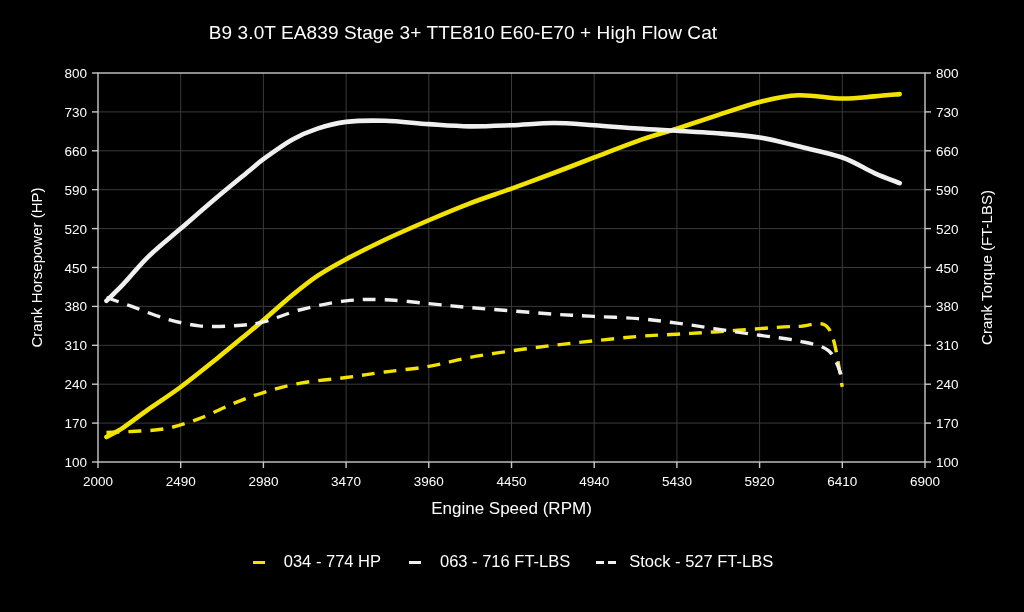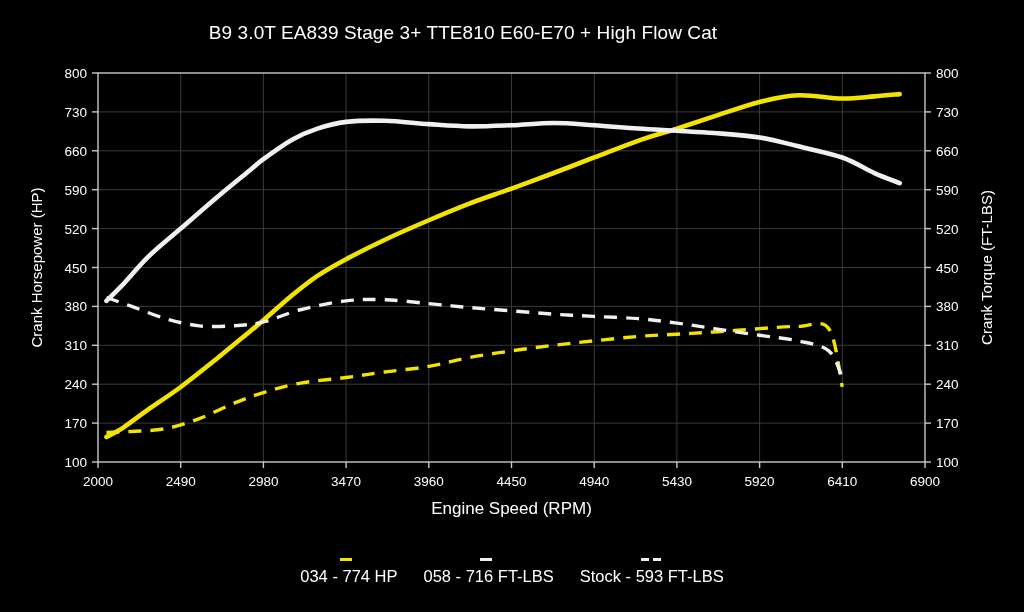--- a/index.html
+++ b/index.html
@@ -59,22 +59,21 @@
     top: 552px;
     width: 1024px;
     display: flex;
     justify-content: center;
     align-items: center;
     gap: 26px;
   }
   .legend-item {
     display: flex;
     align-items: center;
-    gap: 1px;
-    flex-direction: column;
+    gap: 11px;
   }
   .legend-label {
     font-size: 16.5px;
     color: #ffffff;
     white-space: nowrap;
   }
   .legend-swatch {
     display: inline-block;
     width: 22px;
     height: 14px;
@@ -206,24 +205,24 @@
       <div class="legend-item">
         <span class="legend-swatch sw-solid">
           <span class="seg" style="background: rgb(242, 227, 0);"></span>
         </span>
         <span class="legend-label">034 - 774 HP</span>
       </div>
       <div class="legend-item">
         <span class="legend-swatch sw-solid">
           <span class="seg" style="background: rgb(240, 240, 240);"></span>
         </span>
-        <span class="legend-label">058 - 716 FT-LBS</span>
+        <span class="legend-label">063 - 716 FT-LBS</span>
       </div>
       <div class="legend-item">
         <span class="legend-swatch sw-dashed">
           <span class="seg seg1" style="background: rgb(240, 240, 240);"></span>
           <span class="seg seg2" style="background: rgb(240, 240, 240);"></span>
         </span>
-        <span class="legend-label">Stock - 593 FT-LBS</span>
+        <span class="legend-label">Stock - 527 FT-LBS</span>
       </div>
     </div>
 
 </div>
 
 </body></html>

